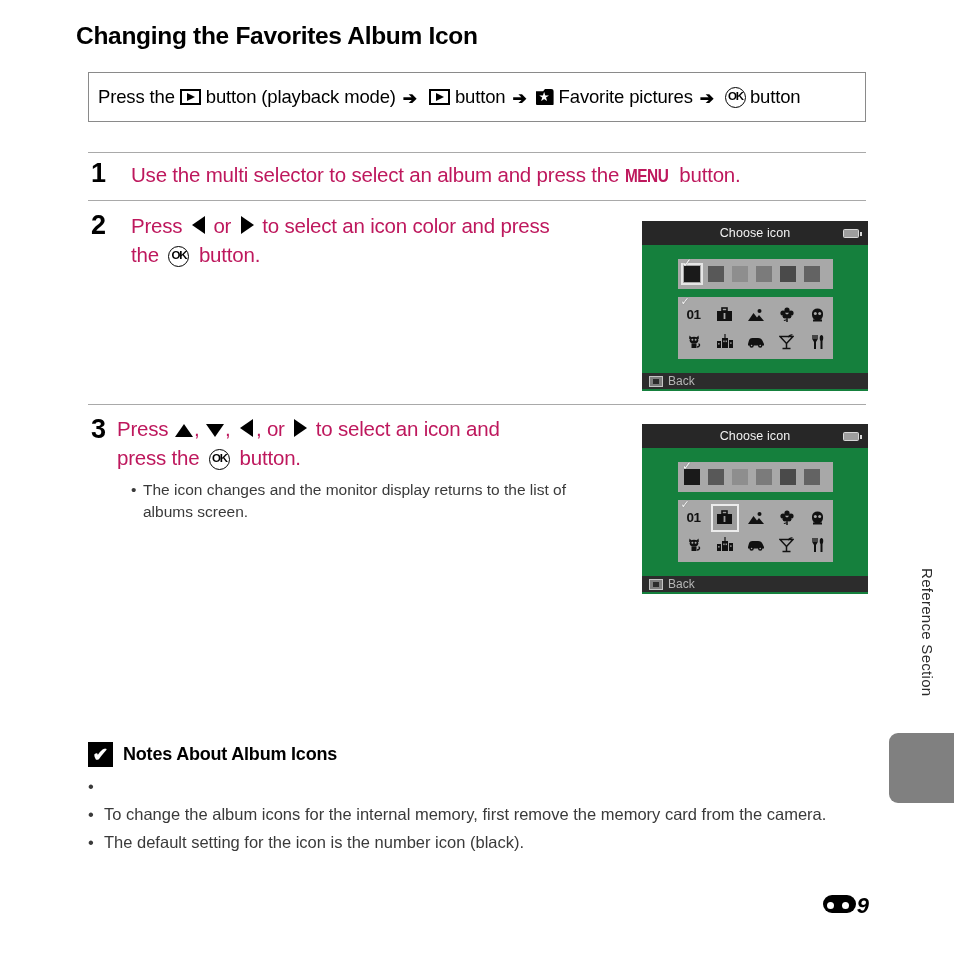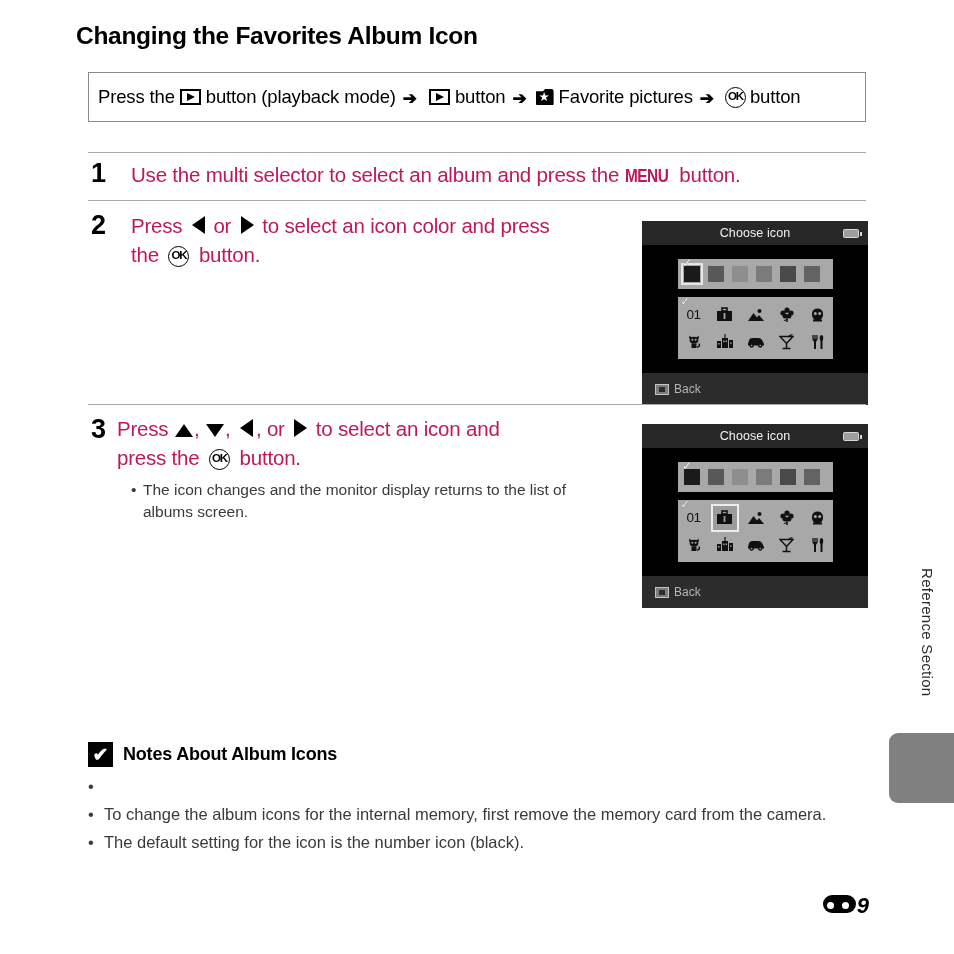--- a/index.html
+++ b/index.html
@@ -199,21 +199,21 @@
     width: 12px;
     flex: 0 0 12px;
     color: #3a3a3a;
   }
 
   
   .cam {
     position: absolute;
     width: 226px;
     height: 170px;
-    background: #000000;
+    background: #15803d;
     box-sizing: border-box;
   }
   .cam-head {
     height: 24px;
     background: #272727;
     position: relative;
     display: flex;
     align-items: center;
     justify-content: center;
   }
@@ -305,31 +305,31 @@
   .icon-cell .chk {
     position: absolute;
     left: -1px; top: -7px;
     font-size: 11px;
     color: #fafafa;
     line-height: 1;
     text-shadow: 0 0 1px #555;
   }
   .icon-cell .num {
     font-size: 13.5px;
-    font-weight: normal;
+    font-weight: bold;
     font-family: "Liberation Sans", sans-serif;
     letter-spacing: -0.5px;
   }
 
   .cam-foot {
-    height: 32px;
+    height: 16px;
     background: #2c2c2c;
     display: flex;
     align-items: center;
-    padding-left: 13px;
+    padding-left: 7px;
   }
   .cam-foot .bk-ico {
     width: 14px; height: 11px;
     background: #7d7d7d;
     border: 1px solid #c4c4c4;
     box-sizing: border-box;
     margin-right: 5px;
     position: relative;
   }
   .cam-foot .bk-ico::after {

